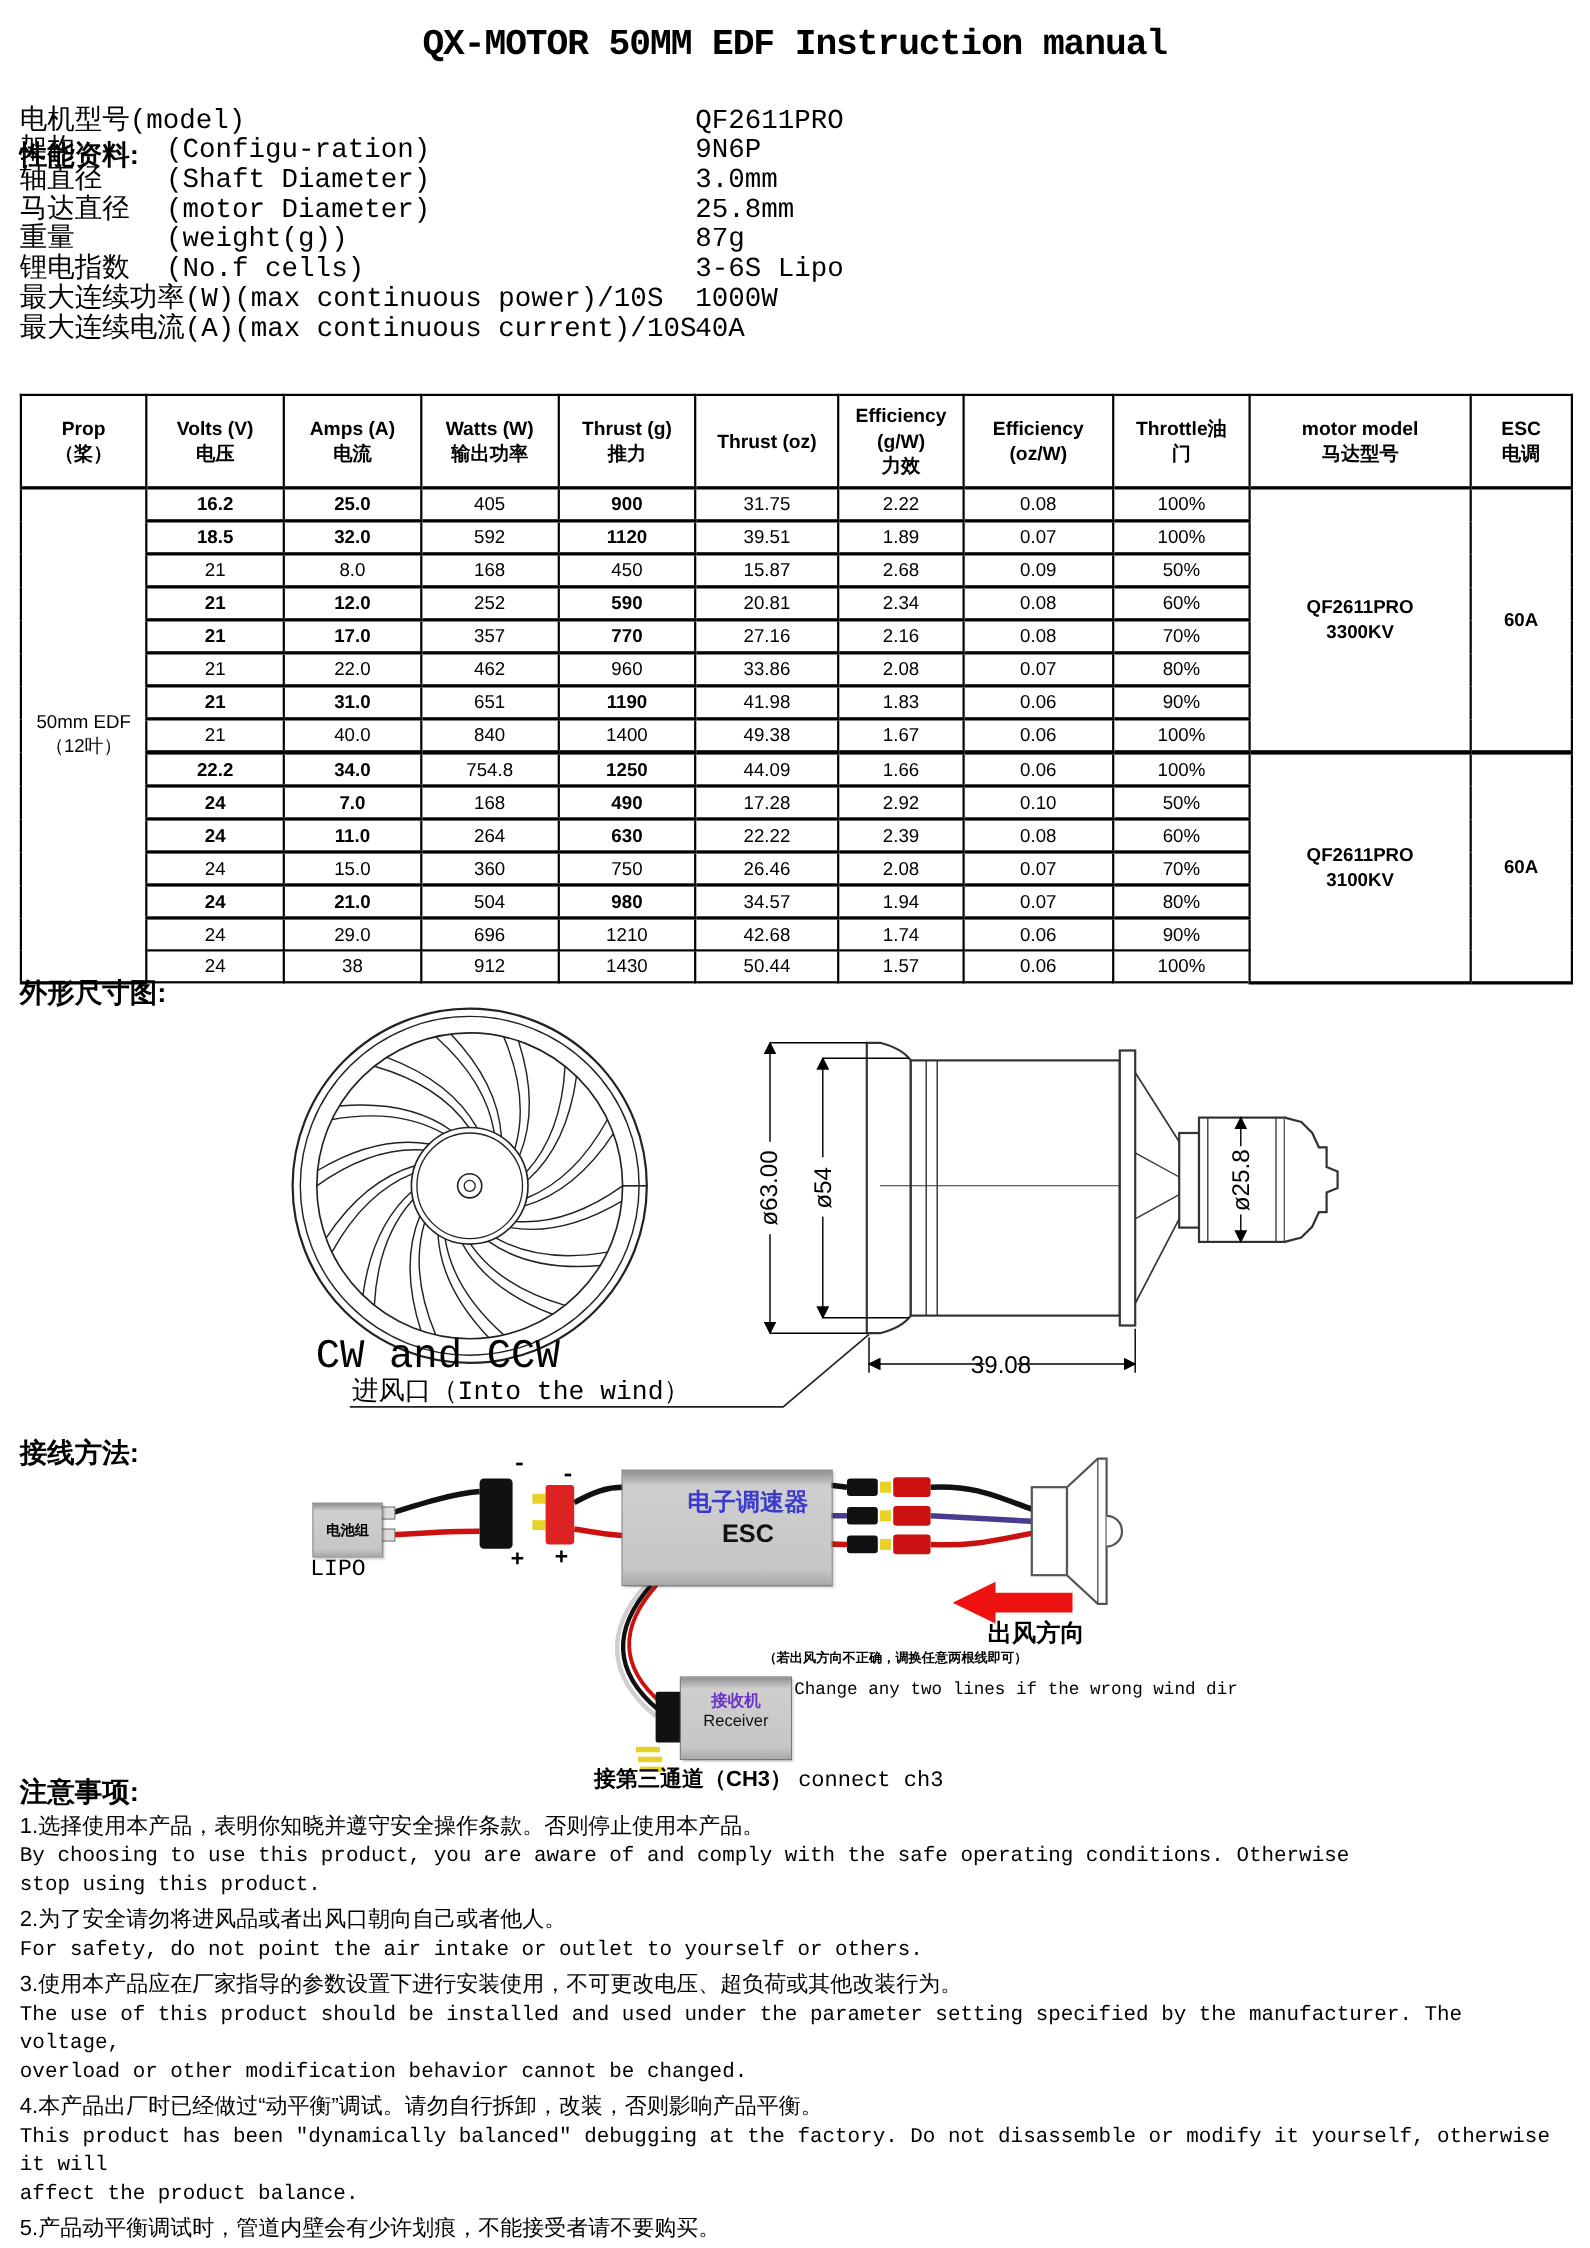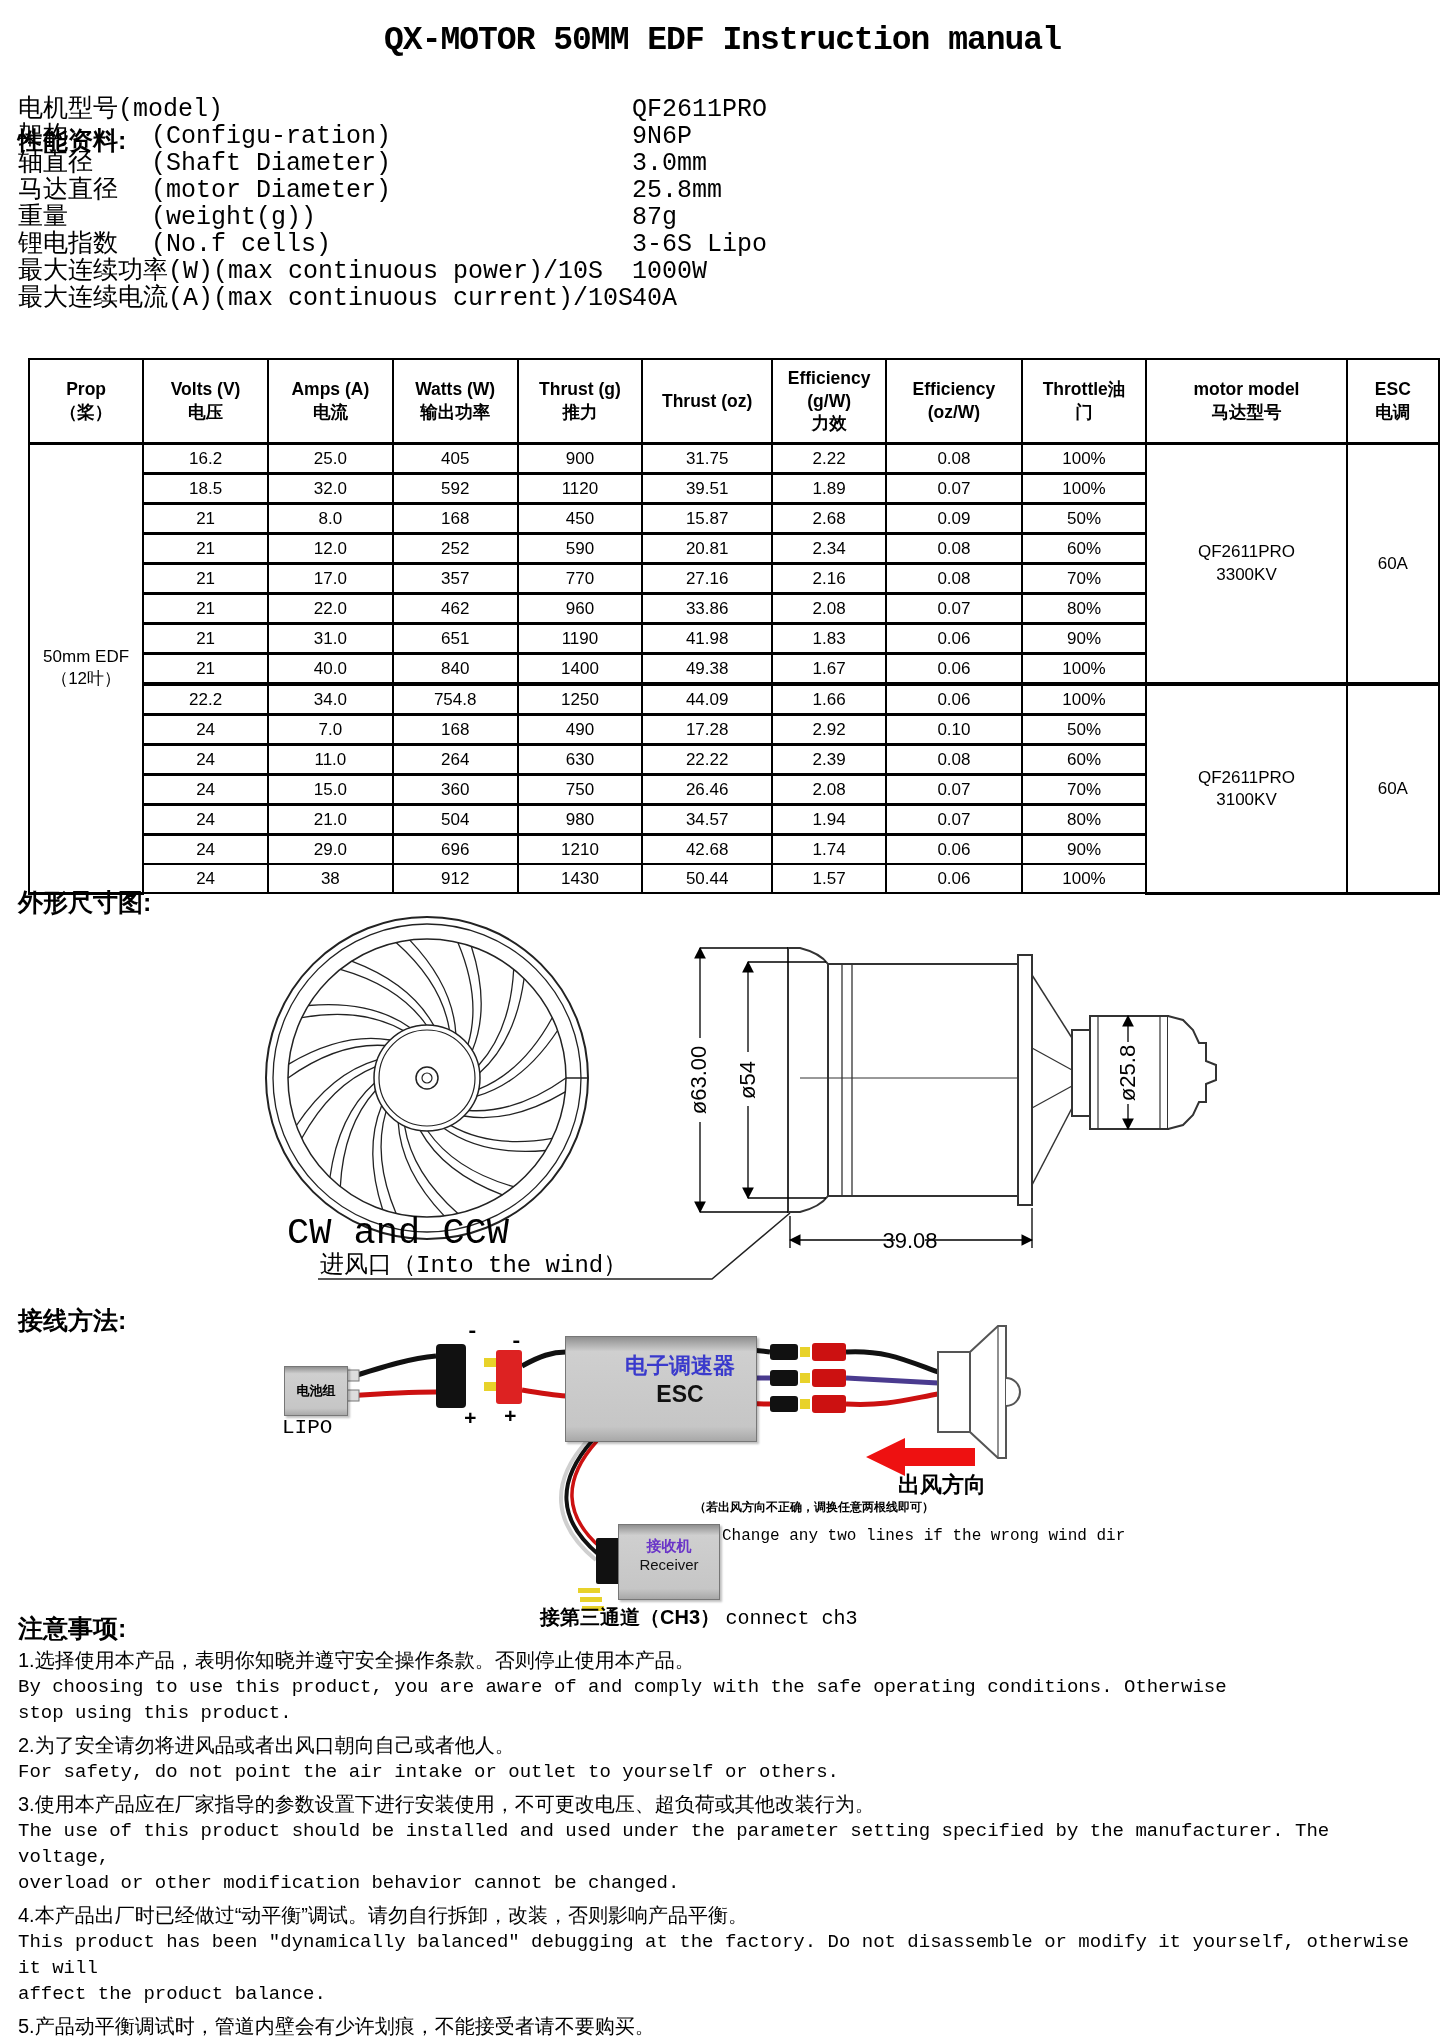--- a/index.html
+++ b/index.html
@@ -8,28 +8,28 @@
   .title{position:absolute;top:22px;left:0;width:100%;text-align:center;
          font-family:"Liberation Mono","DejaVu Sans Mono",monospace;font-size:33px;font-weight:600;letter-spacing:-1px;}
   .sec-h{position:absolute;left:18px;font-size:25px;font-weight:bold;}
   
   .specs{position:absolute;left:18px;top:96px;width:1000px;
          font-family:"Liberation Mono","DejaVu Sans Mono",monospace;font-size:25px;}
   .spec-row{position:relative;height:27px;line-height:27px;}
   .spec-en{position:absolute;left:133px;top:0;}
   .spec-val{position:absolute;left:614px;top:0;}
   
-  #perf{position:absolute;left:28px;top:358px;width:1412px;border-collapse:collapse;table-layout:fixed;
+  #perf{position:absolute;left:18px;top:358px;width:1412px;border-collapse:collapse;table-layout:fixed;
         font-size:17px;}
   #perf th,#perf td{border:2px solid #000;text-align:center;vertical-align:middle;padding:0;}
   #perf th{font-weight:bold;font-size:17.5px;height:82px;line-height:1.3;}
   #perf td{height:27px;}
   #perf tr.hl>td{border-top-width:3px;border-bottom-width:3px;}
   #perf tr.gdiv>td{border-top-width:4px;}
-  #perf td.b,#perf td.motor-cell,#perf td.esc-cell{font-weight:normal;text-align:center;}
+  #perf td.b,#perf td.motor-cell,#perf td.esc-cell{font-weight:bold;text-align:center;}
   .cell-line{line-height:1.3;}
   
   .dimsvg{position:absolute;left:0;top:880px;}
   .wiresvg{position:absolute;left:0;top:1300px;}
   svg text{font-family:"Liberation Sans","DejaVu Sans",sans-serif;}
   svg .monotext{font-family:"Liberation Mono","DejaVu Sans Mono",monospace;}
   
   .graybox{position:absolute;background:linear-gradient(180deg,#8f8f8f 0%,#cfcfcf 14%,#c6c6c6 86%,#a8a8a8 100%);
            border:1px solid #777;box-shadow:2px 2px 2px rgba(0,0,0,.25);text-align:center;}
   .battery{left:284px;top:1366px;width:62px;height:48px;font-size:13px;font-weight:bold;line-height:48px;}

